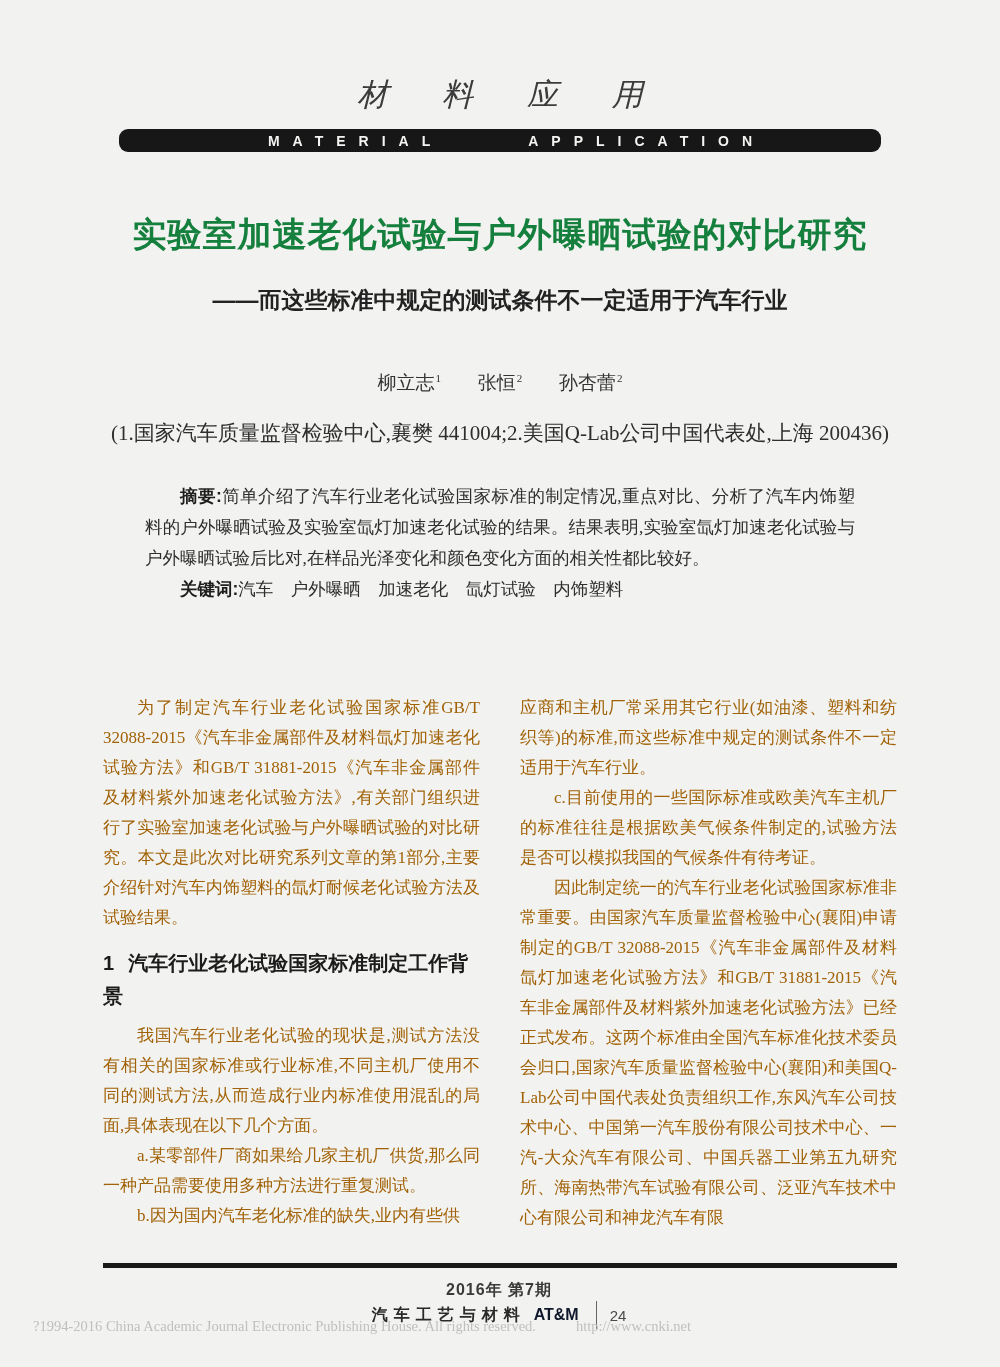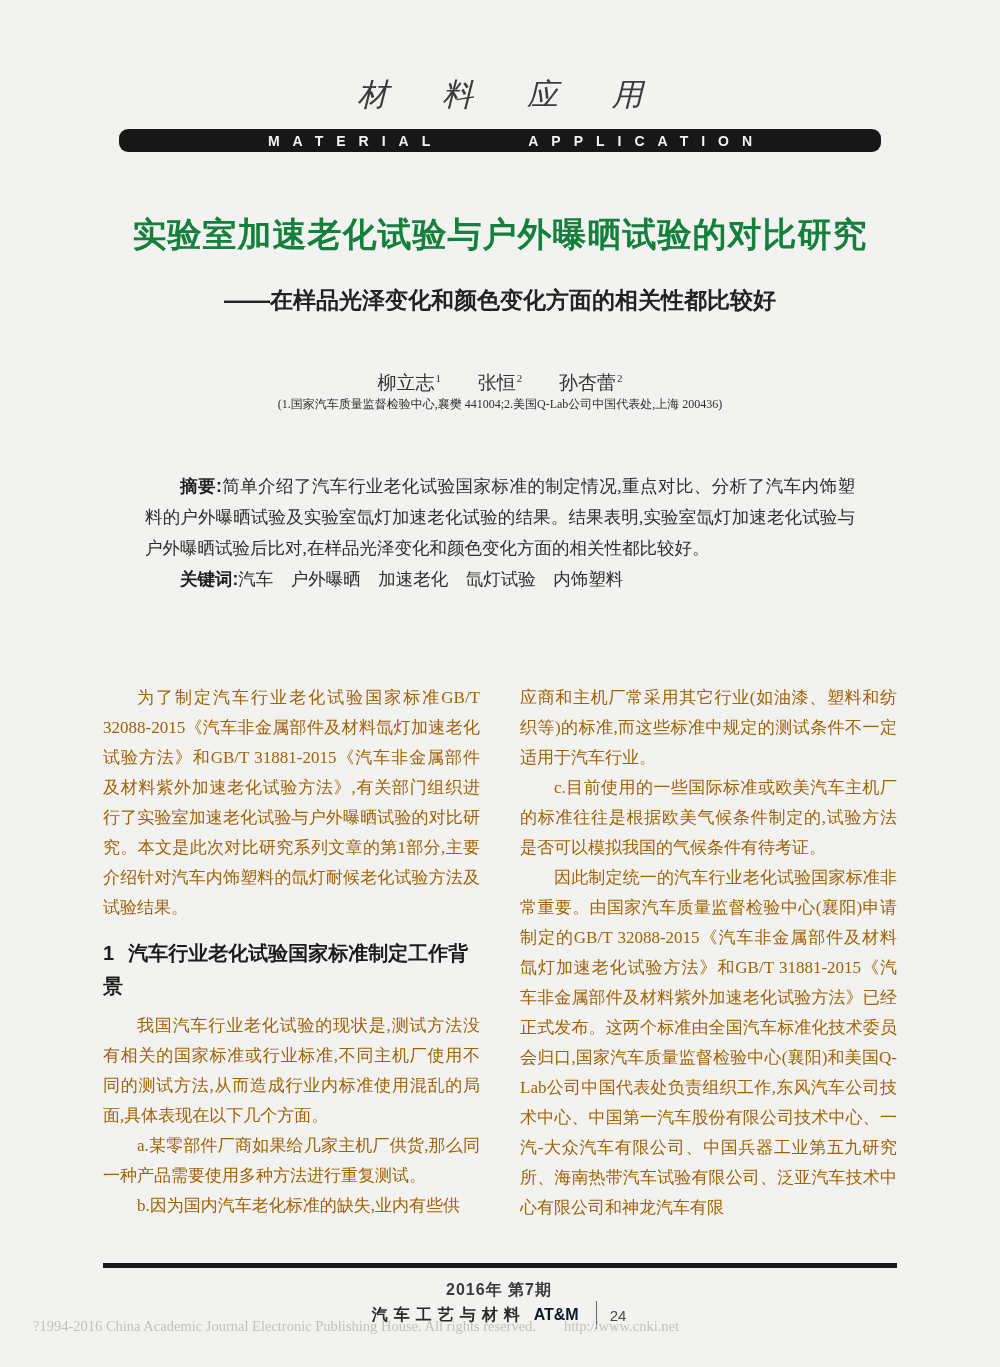--- a/index.html
+++ b/index.html
@@ -63,25 +63,25 @@
     font-family: "Liberation Sans", sans-serif;
     font-weight: 700;
     font-size: 23px;
     color: #222;
   }
 
   
   .authors { margin-top: 54px; text-align: center; font-size: 19px; color: #333; }
   .authors .author { margin: 0 16px; }
   .authors sup { font-size: 11px; vertical-align: super; margin-left: 1px; }
-  .affiliation { margin-top: 0; text-align: center; font-size: 12px; color: #2e2e2e; }
+  .affiliation { margin-top: 23px; text-align: center; font-size: 21px; color: #2e2e2e; }
 
   
   .abstract-block {
-    margin: 58px 145px 0 145px;
+    margin: 34px 145px 0 145px;
     font-size: 17.5px;
     line-height: 31px;
     text-align: justify;
   }
   .abstract-block .line { text-indent: 2em; }
   .lbl {
     font-family: "Liberation Sans", sans-serif;
     font-weight: 700;
     color: #1d1d1d;
   }
@@ -137,37 +137,37 @@
   .footer-divider { width: 1px; height: 28px; background: #666; margin: 0 13px 0 17px; }
   .footer-page { font-size: 15px; color: #4a4a4a; }
   .copyright {
     position: absolute;
     left: 33px; top: 1318px;
     font-family: "Liberation Serif", serif;
     font-size: 14.5px;
     color: #bfbfbd;
     white-space: nowrap;
   }
-  .copyright .url { margin-left: 28px; }
+  .copyright .url { margin-left: 40px; }
 </style>
 </head>
 <body>
 
 <div class="page">
 
   <div class="masthead">
     <div class="journal-cn">材 料 应 用</div>
     <div class="category-bar">
       <span>MATERIAL</span>
       <span>APPLICATION</span>
     </div>
   </div>
 
   <h1 class="title">实验室加速老化试验与户外曝晒试验的对比研究</h1>
-  <div class="subtitle">——在样品光泽变化和颜色变化方面的相关性都比较好</div>
+  <div class="subtitle">——而这些标准中规定的测试条件不一定适用于汽车行业</div>
 
   <div class="authors">
     <span class="author"><span>柳立志</span><sup>1</sup></span>
     <span class="author"><span>张恒</span><sup>2</sup></span>
     <span class="author"><span>孙杏蕾</span><sup>2</sup></span>
   </div>
   <div class="affiliation">(1.国家汽车质量监督检验中心,襄樊 441004;2.美国Q-Lab公司中国代表处,上海 200436)</div>
 
   <div class="abstract-block">
     <div class="line"><span class="lbl">摘要:</span><span>简单介绍了汽车行业老化试验国家标准的制定情况,重点对比、分析了汽车内饰塑料的户外曝晒试验及实验室氙灯加速老化试验的结果。结果表明,实验室氙灯加速老化试验与户外曝晒试验后比对,在样品光泽变化和颜色变化方面的相关性都比较好。</span></div>

